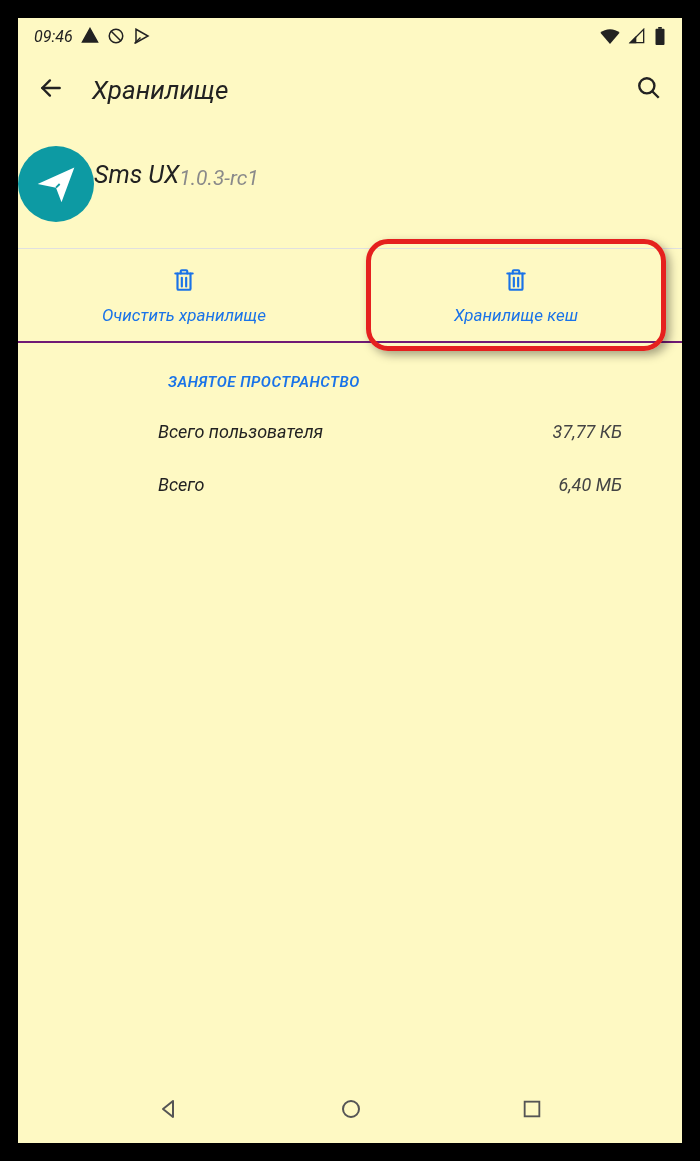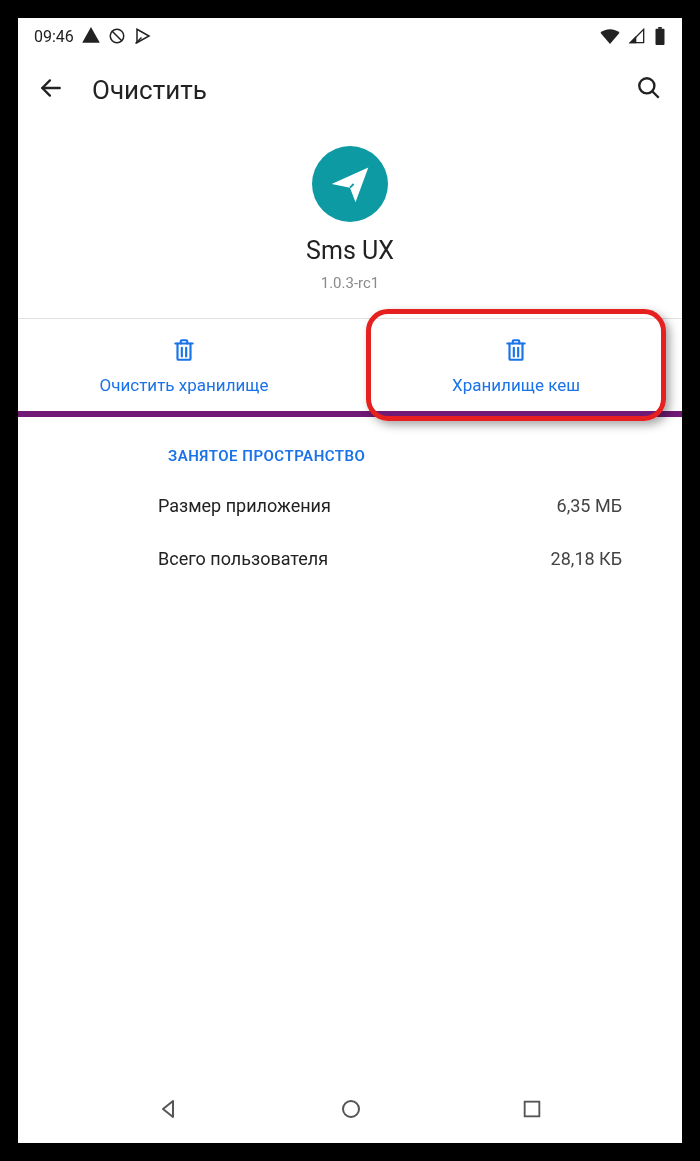--- a/index.html
+++ b/index.html
@@ -12,26 +12,27 @@
     width: 700px;
     height: 1161px;
   }
   .frame {
     background: #000;
     padding: 18px;
     width: 700px;
     height: 1161px;
   }
   .phone {
-    background: #ffffff;
+    background: #fef9c3;
     width: 100%;
     height: 100%;
     display: flex;
     flex-direction: column;
     position: relative;
+    font-style: italic;
   }
   .statusbar {
     height: 36px;
     display: flex;
     justify-content: space-between;
     align-items: center;
     padding: 0 16px;
     font-size: 16px;
     color: #222;
   }
@@ -49,46 +50,46 @@
     gap: 28px;
   }
   .appbar .title {
     font-size: 26px;
     color: #222;
     flex: 1;
   }
   .content { flex: 1; overflow: hidden; }
   .app-block {
     display: flex;
-    flex-direction: column;
-    align-items: center;
+    flex-direction: row;
+    align-items: flex-start;
     padding: 20px 0 26px 0;
   }
   .app-icon {
     width: 76px; height: 76px;
     border-radius: 50%;
     background: #0d9aa3;
     display: flex;
     align-items: center;
     justify-content: center;
   }
   .app-name {
     margin-top: 14px;
     font-size: 25px;
     color: #222;
   }
   .app-version {
-    margin-top: 9px;
-    font-size: 15px;
+    margin-top: 20px;
+    font-size: 21px;
     color: #8a8a8a;
   }
   .actions {
     display: flex;
     border-top: 1px solid #e0e0e0;
-    border-bottom: 6px solid #701a75;
+    border-bottom: 2px solid #701a75;
   }
   .action {
     flex: 1;
     display: flex;
     flex-direction: column;
     align-items: center;
     justify-content: center;
     padding: 18px 8px 16px 8px;
     gap: 8px;
     color: #1a73e8;
@@ -177,21 +178,21 @@
       </div>
     </div>
 
     <div class="appbar">
       <span>
         <svg width="26" height="26" viewBox="0 0 24 24" fill="none" stroke="#222" stroke-width="2.2" stroke-linecap="round" stroke-linejoin="round">
             <line x1="20" y1="12" x2="4" y2="12"></line>
             <polyline points="11 5 4 12 11 19"></polyline>
           </svg>
       </span>
-      <span class="title">Очистить</span>
+      <span class="title">Хранилище</span>
       <span>
         <svg width="26" height="26" viewBox="0 0 24 24" fill="none" stroke="#222" stroke-width="2.2">
             <circle cx="10" cy="10" r="7"></circle>
             <line x1="21" y1="21" x2="15" y2="15"></line>
           </svg>
       </span>
     </div>
 
     <div class="content">
       <div class="app-block">
@@ -229,26 +230,26 @@
               </svg>
           </span>
           <span>Хранилище кеш</span>
           <div class="highlight" style="top:-10px;left:16px;right:16px;bottom:-10px;"></div>
         </div>
       </div>
 
       <div class="section-header">ЗАНЯТОЕ ПРОСТРАНСТВО</div>
 
       <div class="row">
-        <span>Размер приложения</span>
-        <span class="value">6,35 МБ</span>
+        <span>Всего пользователя</span>
+        <span class="value">37,77 КБ</span>
       </div>
       <div class="row">
-        <span>Всего пользователя</span>
-        <span class="value">28,18 КБ</span>
+        <span>Всего</span>
+        <span class="value">6,40 МБ</span>
       </div>
     </div>
 
     <div class="navbar">
       <span class="navbtn">
         <svg width="24" height="24" viewBox="0 0 24 24" fill="none" stroke="#555" stroke-width="2" stroke-linejoin="round">
             <path d="M16 4 L6 12 L16 20 Z" fill="none"></path>
           </svg>
       </span>
       <span class="navbtn">

